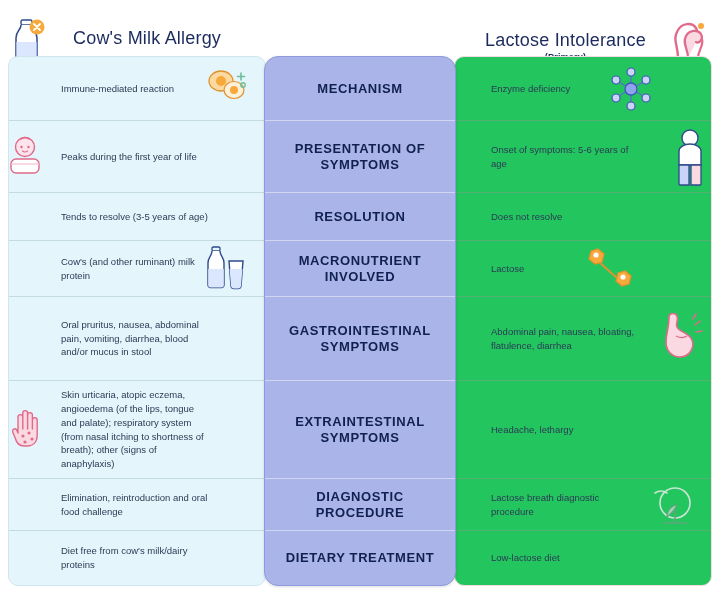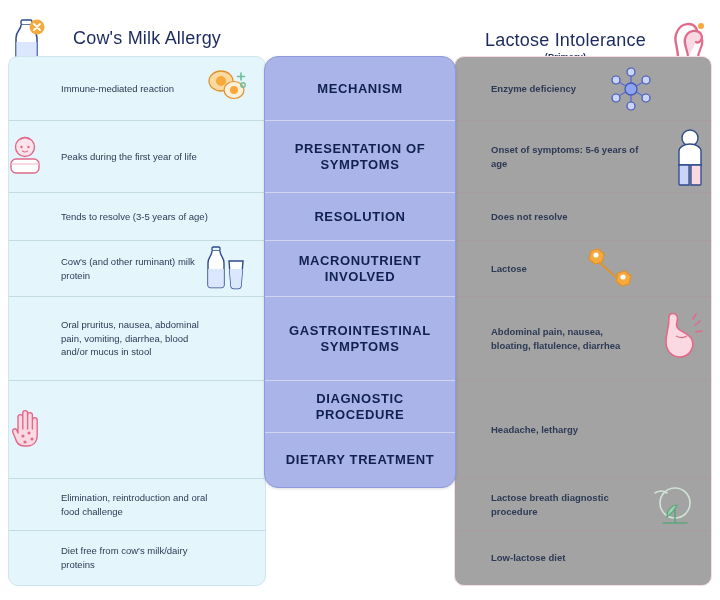--- a/index.html
+++ b/index.html
@@ -70,24 +70,23 @@
   .col-cma {
     left: 0;
     width: 258px;
     background: #e4f5fb;
     border: 1px solid #cfe6f0;
     border-radius: 10px;
   }
   .col-li {
     left: 446px;
     width: 258px;
-    background: #a3a3a3;
+    background: #22c55e;
     border: 1px solid #f6dbe3;
     border-radius: 10px;
-    font-weight: bold;
   }
   .col-mid {
     left: 256px;
     width: 192px;
     background: #aab4e8;
     border: 1px solid #8f9ade;
     border-radius: 14px;
     box-shadow: 0 1px 3px rgba(0,0,0,.12);
     z-index: 3;
   }
@@ -242,37 +241,39 @@
       <div class="cell" style="height:98px">
         <span class="icon ic-hand">
           <svg width="42" height="46" viewBox="0 0 42 46">
             <path d="M13 30 V14 a2.4 2.4 0 0 1 4.8 0 V26 V10 a2.4 2.4 0 0 1 4.8 0 V26 V12 a2.4 2.4 0 0 1 4.8 0 V26 V17 a2.4 2.4 0 0 1 4.8 0 V32 c0 7 -4 11 -10 11 h-3 c-5 0 -8 -4 -9 -8 l-2.5 -6 a2.3 2.3 0 0 1 3.9 -2.3 z" fill="#fbd9e2" stroke="#e06a8a" stroke-width="1.4" stroke-linejoin="round"></path>
             <circle cx="18" cy="33" r="1.6" fill="#e06a8a"></circle>
             <circle cx="24" cy="30" r="1.6" fill="#e06a8a"></circle>
             <circle cx="27" cy="36" r="1.6" fill="#e06a8a"></circle>
             <circle cx="20" cy="39" r="1.6" fill="#e06a8a"></circle>
           </svg>
         </span>
+        <span class="txt">Skin urticaria, atopic eczema, angioedema (of the lips, tongue and palate); respiratory system (from nasal itching to shortness of breath); other (signs of anaphylaxis)</span>
       </div>
 
       <div class="cell" style="height:52px">
         <span class="txt">Elimination, reintroduction and oral food challenge</span>
       </div>
 
       <div class="cell" style="height:54px">
         <span class="txt">Diet free from cow's milk/dairy proteins</span>
       </div>
     </div>
 
     <div class="col col-mid">
       <div class="cell" style="height:64px">MECHANISM</div>
       <div class="cell" style="height:72px">PRESENTATION OF SYMPTOMS</div>
       <div class="cell" style="height:48px">RESOLUTION</div>
       <div class="cell" style="height:56px">MACRONUTRIENT INVOLVED</div>
       <div class="cell" style="height:84px">GASTROINTESTINAL SYMPTOMS</div>
+      <div class="cell" style="height:98px">EXTRAINTESTINAL SYMPTOMS</div>
       <div class="cell" style="height:52px">DIAGNOSTIC PROCEDURE</div>
       <div class="cell" style="height:54px">DIETARY TREATMENT</div>
     </div>
 
     <div class="col col-li">
 
       <div class="cell" style="height:64px">
         <span class="txt">Enzyme deficiency</span>
         <span class="icon ic-enzyme">
           <svg width="52" height="48" viewBox="0 0 52 48">

